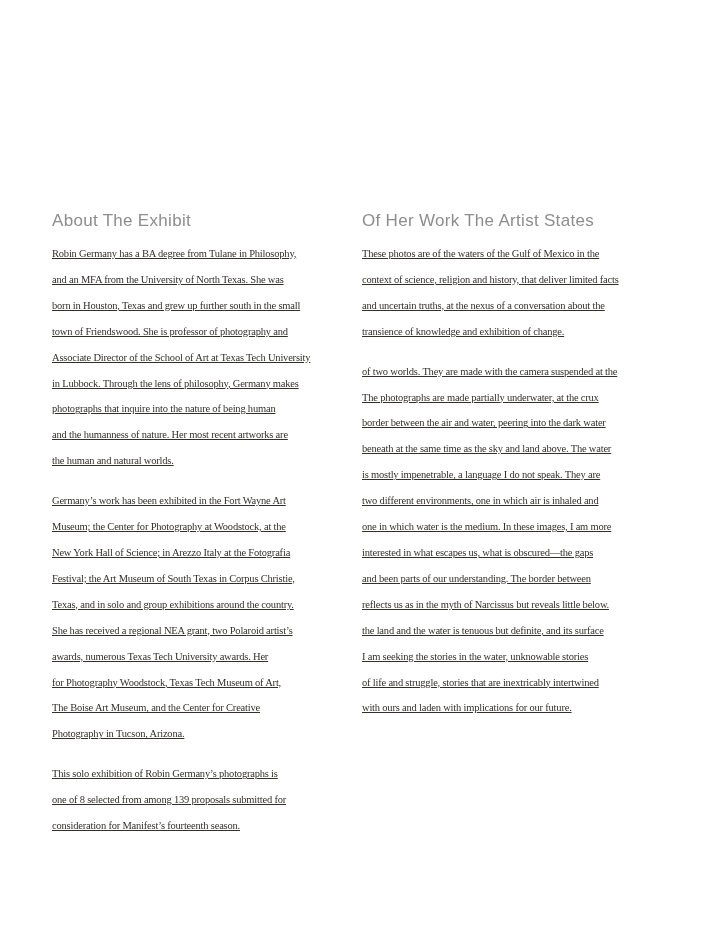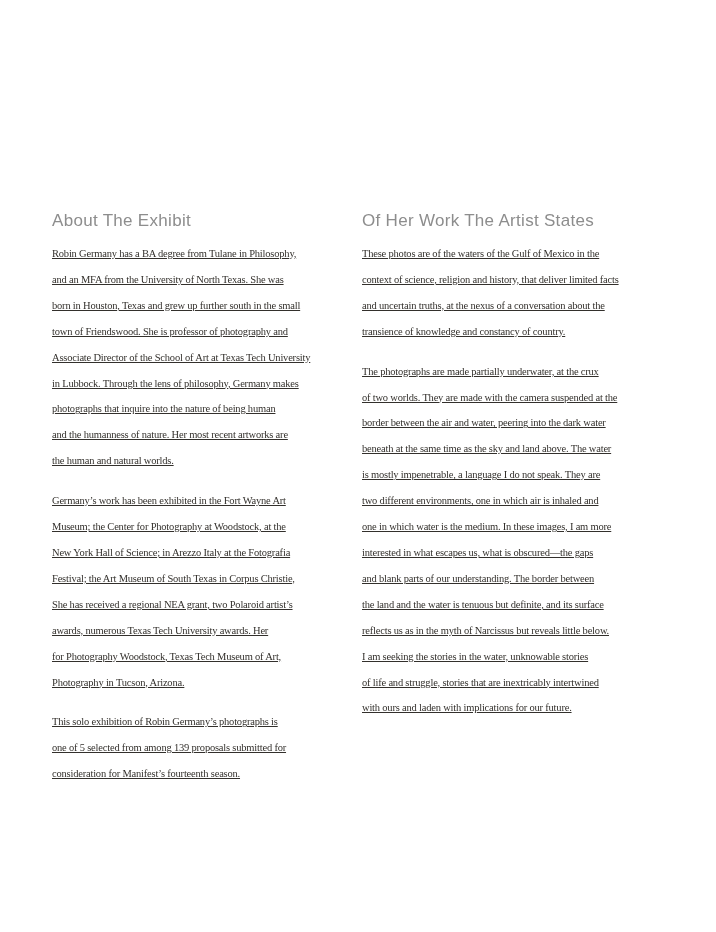--- a/index.html
+++ b/index.html
@@ -59,54 +59,56 @@
           <div class="line">in Lubbock. Through the lens of philosophy, Germany makes</div>
           <div class="line">photographs that inquire into the nature of being human</div>
           <div class="line">and the humanness of nature. Her most recent artworks are</div>
           <div class="line">the human and natural worlds.</div>
         </div>
         <div class="para">
           <div class="line">Germany’s work has been exhibited in the Fort Wayne Art</div>
           <div class="line">Museum; the Center for Photography at Woodstock, at the</div>
           <div class="line">New York Hall of Science; in Arezzo Italy at the Fotografia</div>
           <div class="line">Festival; the Art Museum of South Texas in Corpus Christie,</div>
+          <div class="line">Texas, and in solo and group exhibitions around the country.</div>
           <div class="line">She has received a regional NEA grant, two Polaroid artist’s</div>
           <div class="line">awards, numerous Texas Tech University awards. Her</div>
           <div class="line">for Photography Woodstock, Texas Tech Museum of Art,</div>
+          <div class="line">The Boise Art Museum, and the Center for Creative</div>
           <div class="line">Photography in Tucson, Arizona.</div>
         </div>
         <div class="para">
           <div class="line">This solo exhibition of Robin Germany’s photographs is</div>
-          <div class="line">one of 5 selected from among 139 proposals submitted for</div>
+          <div class="line">one of 8 selected from among 139 proposals submitted for</div>
           <div class="line">consideration for Manifest’s fourteenth season.</div>
         </div>
       </div>
   </div>
 
   <div class="col col-right">
     <h2 class="col-heading">Of Her Work The Artist States</h2>
     <div class="paras">
         <div class="para">
           <div class="line">These photos are of the waters of the Gulf of Mexico in the</div>
           <div class="line">context of science, religion and history, that deliver limited facts</div>
           <div class="line">and uncertain truths, at the nexus of a conversation about the</div>
-          <div class="line">transience of knowledge and constancy of country.</div>
+          <div class="line">transience of knowledge and exhibition of change.</div>
         </div>
         <div class="para">
+          <div class="line">of two worlds. They are made with the camera suspended at the</div>
           <div class="line">The photographs are made partially underwater, at the crux</div>
-          <div class="line">of two worlds. They are made with the camera suspended at the</div>
           <div class="line">border between the air and water, peering into the dark water</div>
           <div class="line">beneath at the same time as the sky and land above. The water</div>
           <div class="line">is mostly impenetrable, a language I do not speak. They are</div>
           <div class="line">two different environments, one in which air is inhaled and</div>
           <div class="line">one in which water is the medium. In these images, I am more</div>
           <div class="line">interested in what escapes us, what is obscured—the gaps</div>
-          <div class="line">and blank parts of our understanding. The border between</div>
+          <div class="line">and been parts of our understanding. The border between</div>
+          <div class="line">reflects us as in the myth of Narcissus but reveals little below.</div>
           <div class="line">the land and the water is tenuous but definite, and its surface</div>
-          <div class="line">reflects us as in the myth of Narcissus but reveals little below.</div>
           <div class="line">I am seeking the stories in the water, unknowable stories</div>
           <div class="line">of life and struggle, stories that are inextricably intertwined</div>
           <div class="line">with ours and laden with implications for our future.</div>
         </div>
       </div>
   </div>
 
 </div>
 
 </body></html>

